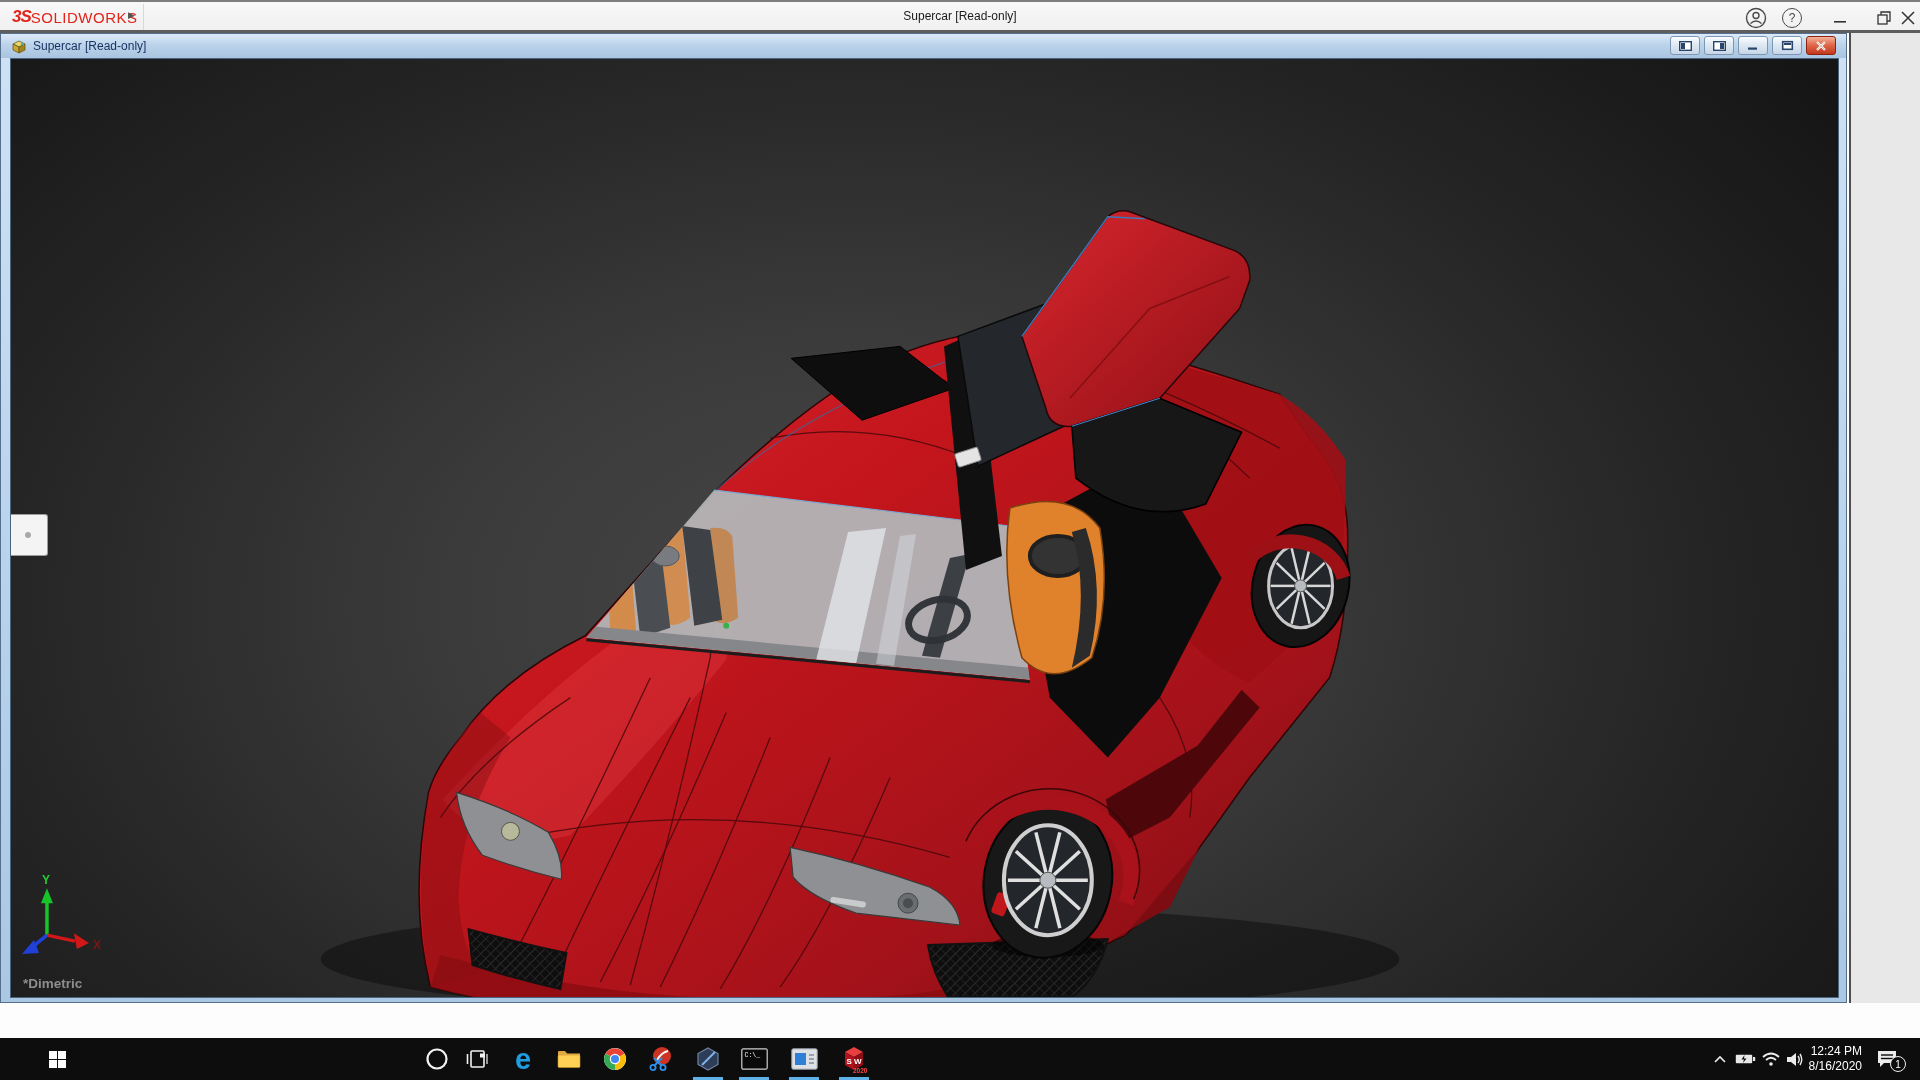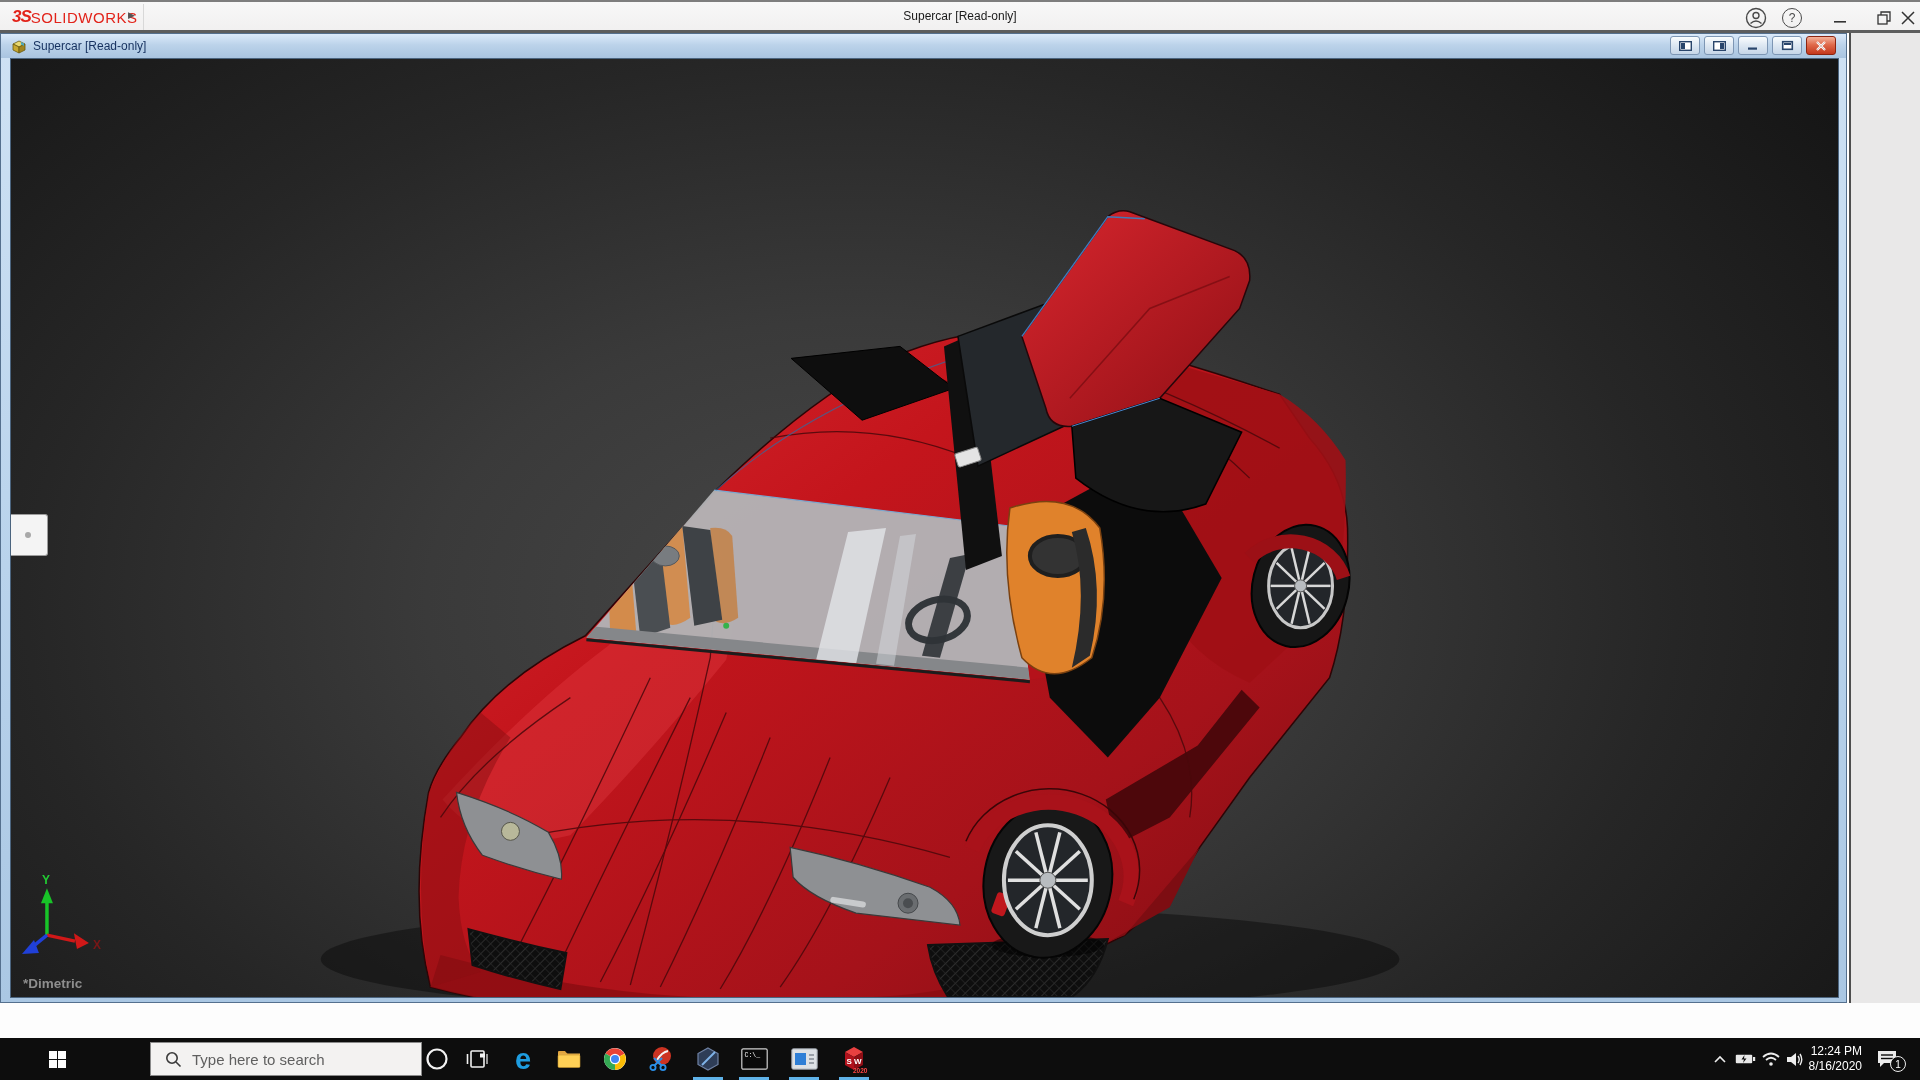--- a/index.html
+++ b/index.html
@@ -325,27 +325,20 @@
 <div class="taskbar">
   <div class="start-btn">
     <div class="win-logo">
         <div></div>
         <div></div>
         <div></div>
         <div></div>
       </div>
   </div>
 
-  <div class="search-box">
-    <svg class="search-glyph" width="17" height="17" viewBox="0 0 17 17">
-      <circle cx="7" cy="7" r="5.2" fill="none" stroke="#3a3a3a" stroke-width="1.6"></circle>
-      <line x1="11" y1="11" x2="15.5" y2="15.5" stroke="#3a3a3a" stroke-width="1.6"></line>
-    </svg>
-    <input type="text" placeholder="Type here to search" style="">
-  </div>
 
   <div class="tb-icon" style="left:415px;">
     <svg width="24" height="24" viewBox="0 0 24 24">
         <circle cx="12" cy="12" r="9.5" fill="none" stroke="#f2f2f2" stroke-width="2.2"></circle>
       </svg>
   </div>
   <div class="tb-icon" style="left:455px;">
     <svg width="24" height="22" viewBox="0 0 24 22">
       <rect x="6" y="3" width="13" height="16" rx="1" fill="none" stroke="#f2f2f2" stroke-width="1.6"></rect>
       <line x1="2.5" y1="6" x2="2.5" y2="16" stroke="#f2f2f2" stroke-width="1.6"></line>

